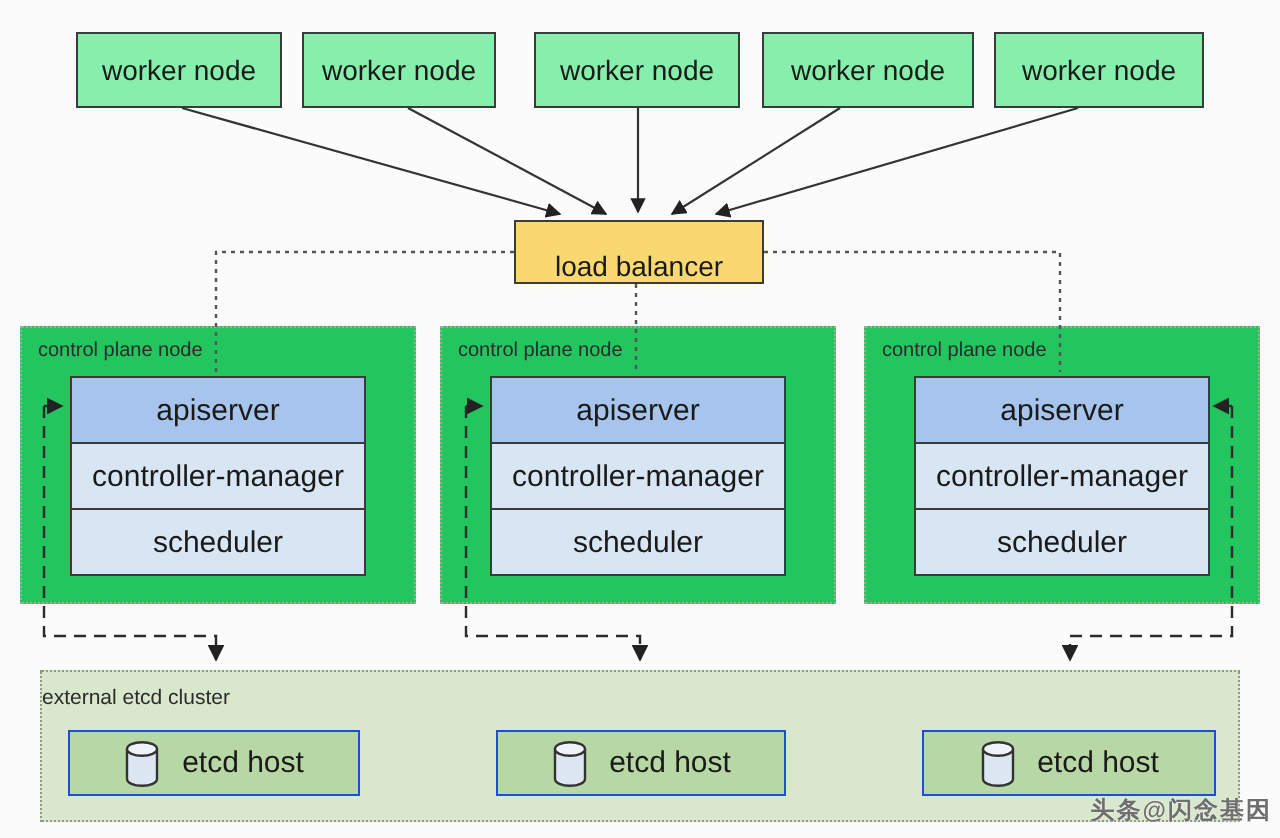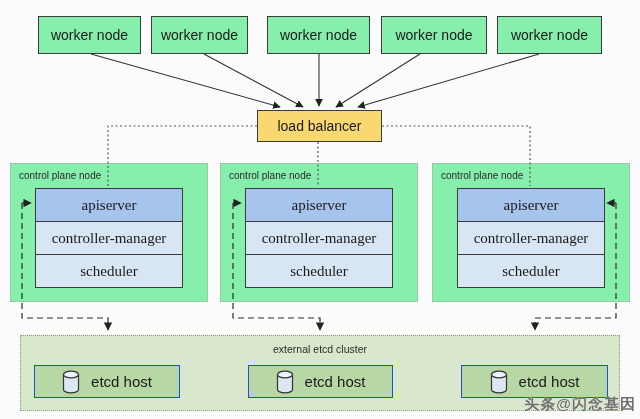--- a/index.html
+++ b/index.html
@@ -9,57 +9,57 @@
     font-family:"Liberation Sans", sans-serif;
     color:#1a1a1a;
   }
   .box{
     position:absolute; box-sizing:border-box;
     border:1px solid #3b3b3b;
     display:flex; align-items:center; justify-content:center;
     font-size:14px;
   }
   .worker{ background:#86efac; top:16px; height:38px; }
-  .lb{ background:#f9d871; left:257px; top:110px; width:125px; height:32px; }
+  .lb{ background:#f9d871; left:257px; top:110px; width:125px; height:32px;align-items:flex-end; }
   .cp{
     position:absolute; box-sizing:border-box; top:163px; width:198px; height:139px;
-    background:#86efac; border:1px dotted #a6a6a6;
+    background:#22c55e; border:1px dotted #a6a6a6;
   }
   .cp-label{
     position:absolute; top:6px; left:8px; font-size:10px; color:#2b2b2b;
   }
   .stack{ position:absolute; left:24px; top:24px; width:148px; }
   .comp{
     position:relative; box-sizing:border-box; height:34px; margin-top:-1px;
     border:1px solid #3b3b3b; background:#d8e6f4;
-    display:flex; align-items:center; justify-content:center; font-size:15px;font-family:Liberation Serif, serif;
+    display:flex; align-items:center; justify-content:center; font-size:15px;
   }
   .comp.api{ background:#a7c5ec; margin-top:0; }
   .etcd-cluster{
     position:absolute; box-sizing:border-box; left:20px; top:335px; width:600px; height:76px;
     background:#d9e8cc; border:1px dotted #8f9a84;
   }
   .etcd-cluster-label{
-    position:absolute; top:7px; left:0; width:100%; text-align:center;
+    position:absolute; top:7px; left:0; width:100%; 
     font-size:10.5px; color:#2b2b2b;
   }
   .host{
     position:absolute; top:29px; height:33px; box-sizing:border-box;
     border:1px solid #1d4ed8; background:#b7d7a5;
     display:flex; align-items:center; justify-content:center; gap:11px;
     font-size:15px;
   }
   .cyl{ flex:0 0 auto; display:block; }
   .connectors{
     position:absolute; left:0; top:0; width:640px; height:419px;
     pointer-events:none; z-index:5;
   }
   .watermark{
     position:absolute; right:4px; bottom:5px; z-index:6;
-    font-size:15px; font-weight:700; color:#6f6f6f; letter-spacing:1px;
+    font-size:12px; font-weight:700; color:#6f6f6f; letter-spacing:1px;
     text-shadow:0 0 1px #ffffff;
   }
 </style>
 </head>
 <body>
 
 <div class="canvas">
 
   <div class="box worker" style="left:38px;width:103px;">
       <span>worker node</span>

